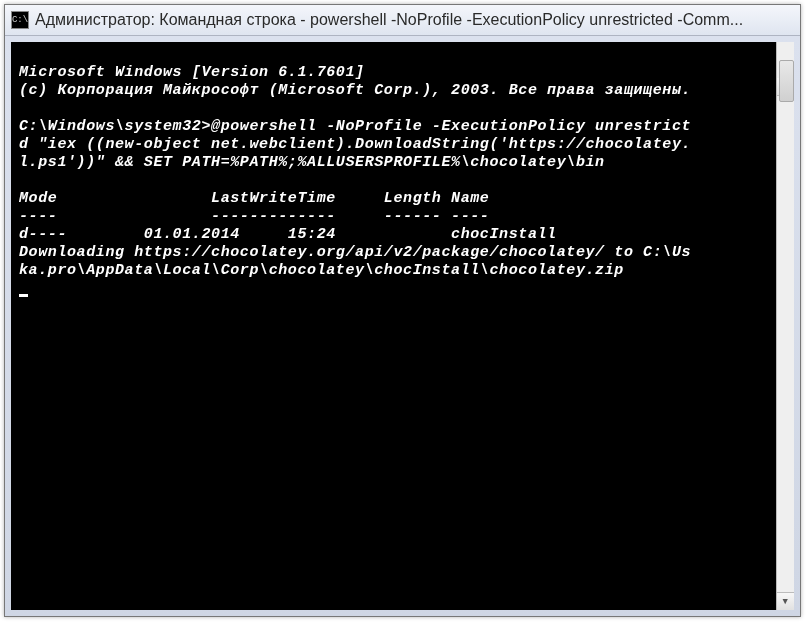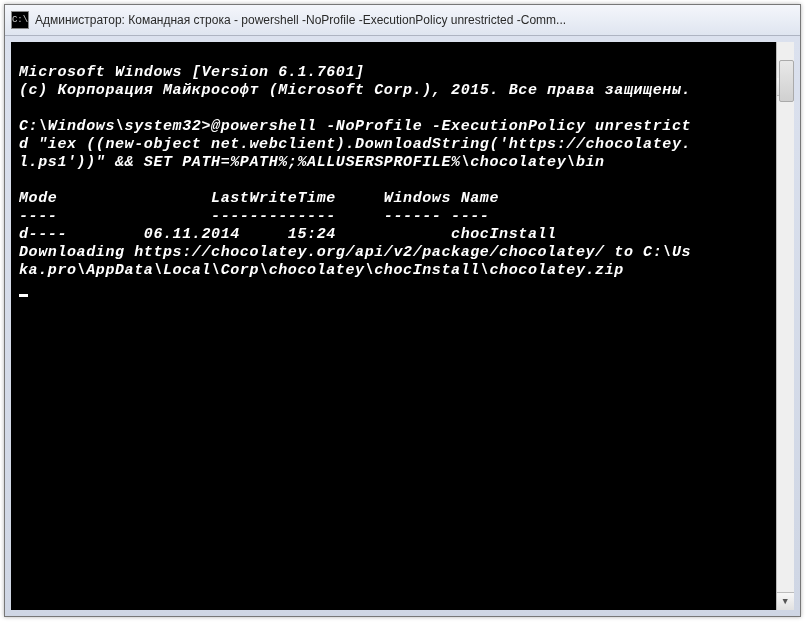--- a/index.html
+++ b/index.html
@@ -35,21 +35,21 @@
     border: 1px solid #888;
     display: inline-flex;
     align-items: center;
     justify-content: center;
     color: #ccc;
     font-size: 9px;
     font-family: "Courier New", monospace;
     margin-right: 6px;
   }
   .titlebar .title-text {
-    font-size: 12px;
+    font-size: 16px;
     color: #2a2a2a;
     white-space: nowrap;
     overflow: hidden;
     text-overflow: ellipsis;
     flex: 1;
   }
   .client-area {
     padding: 6px;
     background: linear-gradient(#dbe1ee, #cfd6e4);
   }
@@ -120,29 +120,29 @@
 <body>
 
 <div class="window">
   <div class="titlebar">
     <span class="app-icon">C:\</span>
     <span class="title-text">Администратор: Командная строка - powershell  -NoProfile -ExecutionPolicy unrestricted -Comm...</span>
   </div>
   <div class="client-area">
     <div class="terminal">
 <span class="line">Microsoft Windows [Version 6.1.7601]</span>
-<span class="line">(c) Корпорация Майкрософт (Microsoft Corp.), 2015. Все права защищены.</span>
+<span class="line">(c) Корпорация Майкрософт (Microsoft Corp.), 2003. Все права защищены.</span>
 <span class="line"></span>
 <span class="line">C:\Windows\system32&gt;@powershell -NoProfile -ExecutionPolicy unrestrict</span>
 <span class="line">d "iex ((new-object net.webclient).DownloadString('https://chocolatey.</span>
 <span class="line">l.ps1'))" &amp;&amp; SET PATH=%PATH%;%ALLUSERSPROFILE%\chocolatey\bin</span>
 <span class="line"></span>
-<span class="line">Mode                LastWriteTime     Windows Name</span>
+<span class="line">Mode                LastWriteTime     Length Name</span>
 <span class="line">----                -------------     ------ ----</span>
-<span class="line">d----        06.11.2014     15:24            chocInstall</span>
+<span class="line">d----        01.01.2014     15:24            chocInstall</span>
 <span class="line">Downloading https://chocolatey.org/api/v2/package/chocolatey/ to C:\Us</span>
 <span class="line">ka.pro\AppData\Local\Corp\chocolatey\chocInstall\chocolatey.zip</span>
 <span class="cursor"></span>
       <div class="scrollbar">
         <div class="sb-btn-up">▲</div>
         <div class="sb-thumb"></div>
         <div class="sb-btn-down">▼</div>
       </div>
     </div>
   </div>

